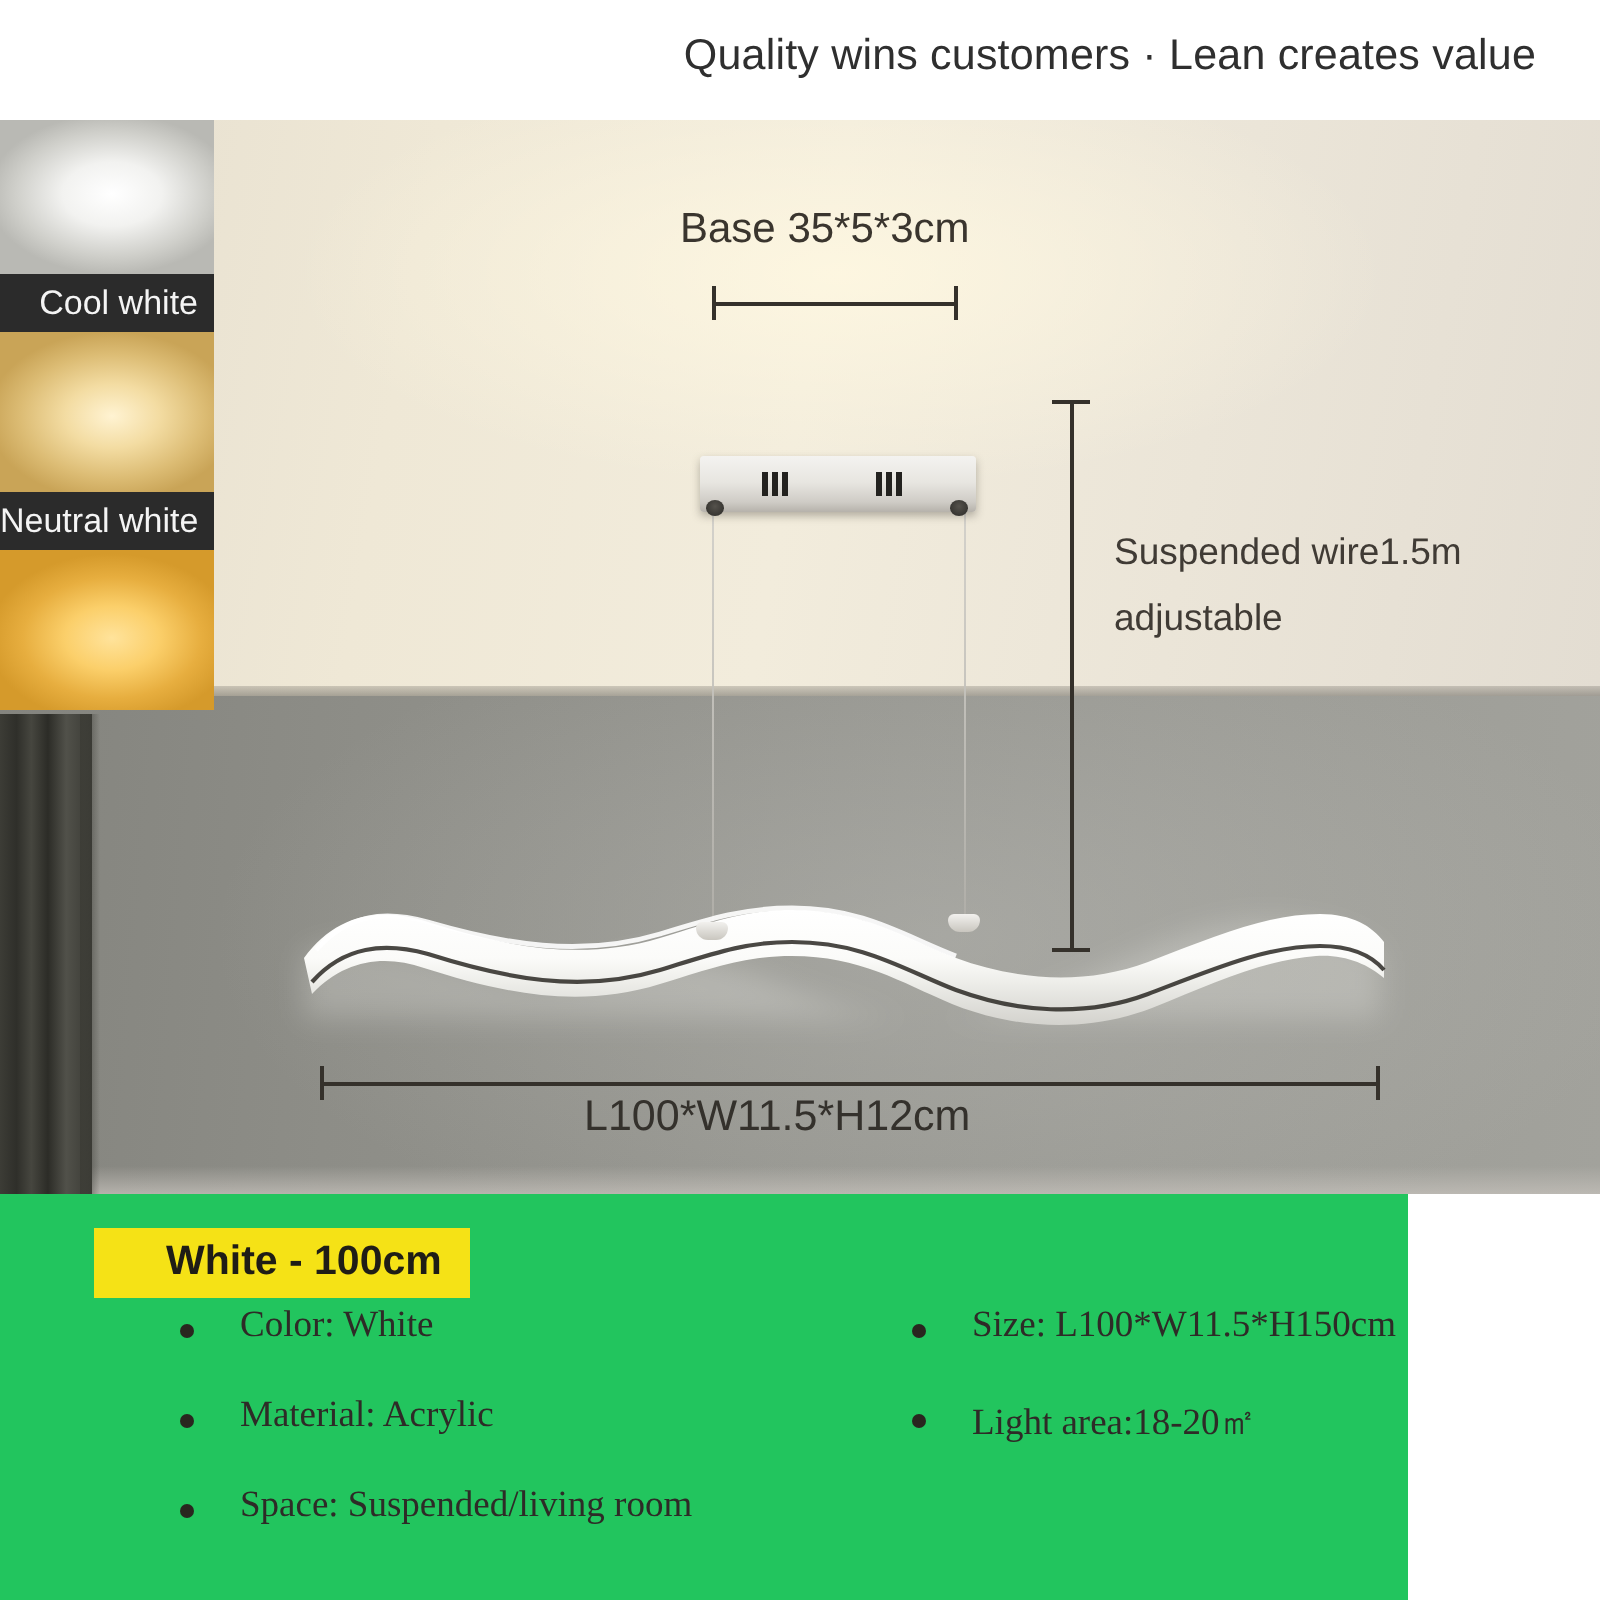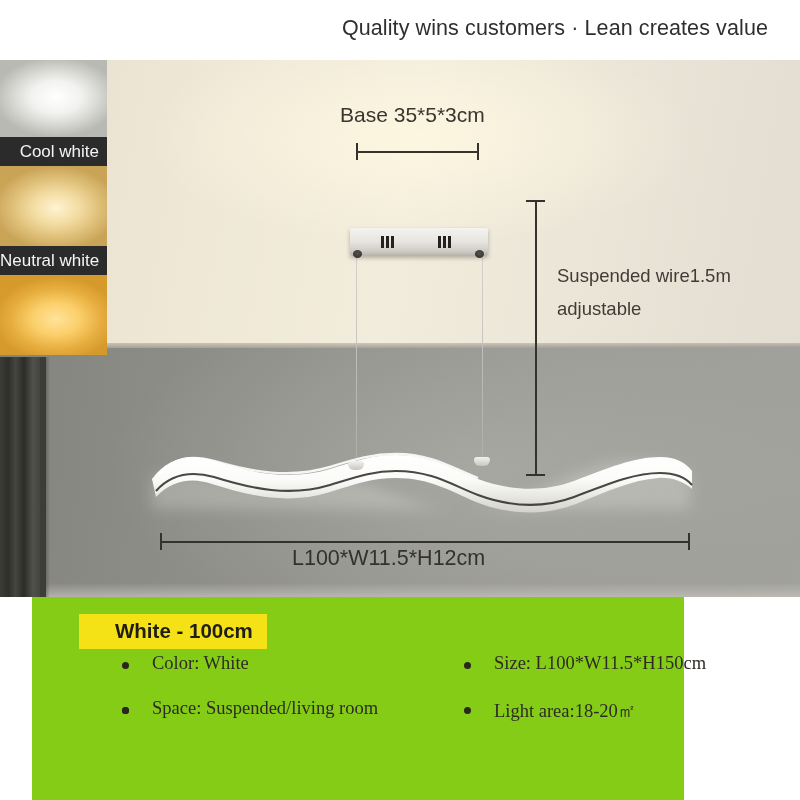--- a/index.html
+++ b/index.html
@@ -105,32 +105,32 @@
   .dim-bottom{left:292px;top:546px;font-size:21.5px;color:#34312c;}
   .dim-wire1{left:557px;top:265px;font-size:18.5px;color:#403b35;}
   .dim-wire2{left:557px;top:300px;font:18.5px/1 "Liberation Sans",sans-serif;color:#403b35;}
   .dimline-h{position:absolute;height:1.6px;background:#35312b;z-index:30;}
   .cap-v{position:absolute;width:1.8px;height:17px;background:#35312b;z-index:30;}
   .dimline-v{position:absolute;width:1.6px;background:#35312b;z-index:30;}
   .cap-h{position:absolute;height:1.8px;width:19px;background:#35312b;z-index:30;}
 
   
   .specs{
-    position:absolute;left:0;top:597px;width:652px;height:203px;
-    background:#84cc16;z-index:40;margin-left:32px;
+    position:absolute;left:0;top:597px;width:704px;height:203px;
+    background:#22c55e;z-index:40;
   }
   .badge{
     position:absolute;left:47px;top:17px;
     background:#f5e216;color:#1f1d16;
     font-size:20.5px;font-weight:bold;
     padding:5px 14px 6px 36px;white-space:nowrap;
   }
   .spec-col{position:absolute;top:56px;font-family:Liberation Serif, serif;}
   .col-left{left:90px;}
-  .col-right{left:432px;}
+  .col-right{left:456px;}
   .spec-item{
     position:relative;margin-bottom:24px;
     font-size:18.5px;color:#2e2b27;white-space:nowrap;padding-left:30px;
   }
   .spec-item .dot{
     position:absolute;left:0;top:9px;width:7px;height:7px;
     border-radius:50%;background:#29261f;
   }
 </style>
 </head>
@@ -252,20 +252,21 @@
   <div class="specs">
     <div class="badge">White - 100cm</div>
 
     <div class="spec-col col-left">
       <div class="spec-item">
         <span class="dot"></span>
         <span>Color: White</span>
       </div>
       <div class="spec-item">
         <span class="dot"></span>
+        <span>Material: Acrylic</span>
       </div>
       <div class="spec-item">
         <span class="dot"></span>
         <span>Space: Suspended/living room</span>
       </div>
     </div>
 
     <div class="spec-col col-right">
       <div class="spec-item">
         <span class="dot"></span>

